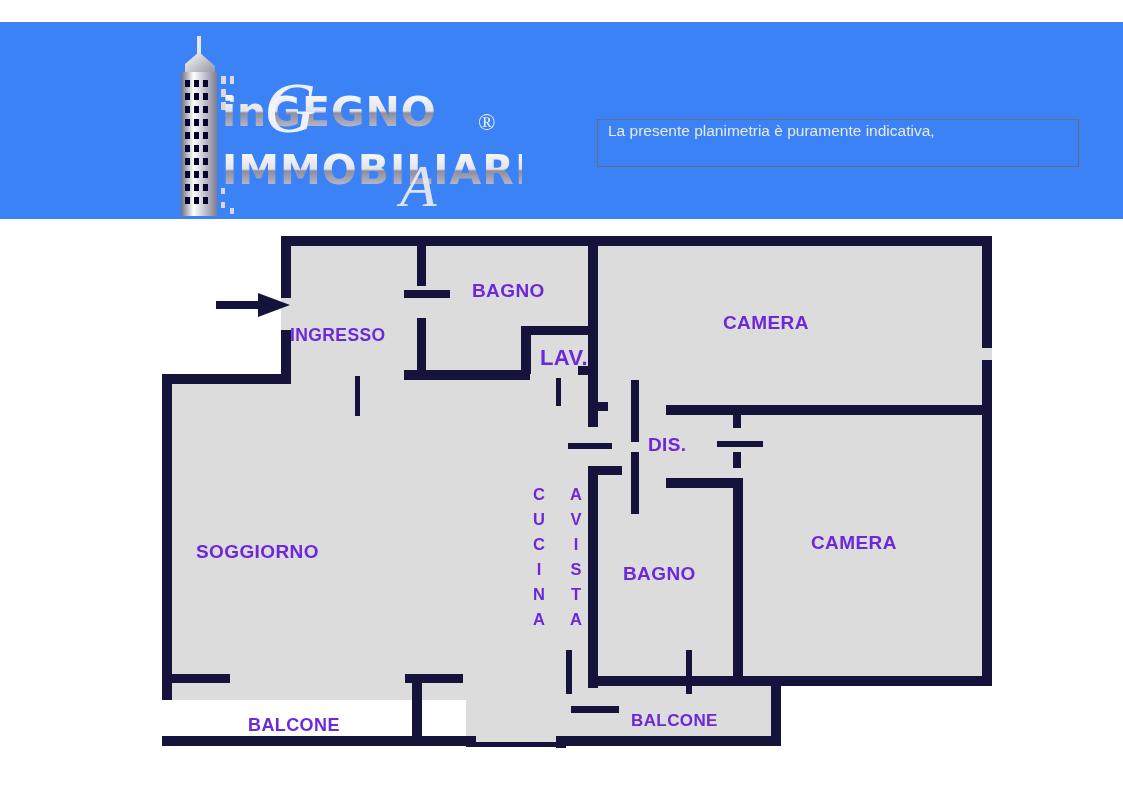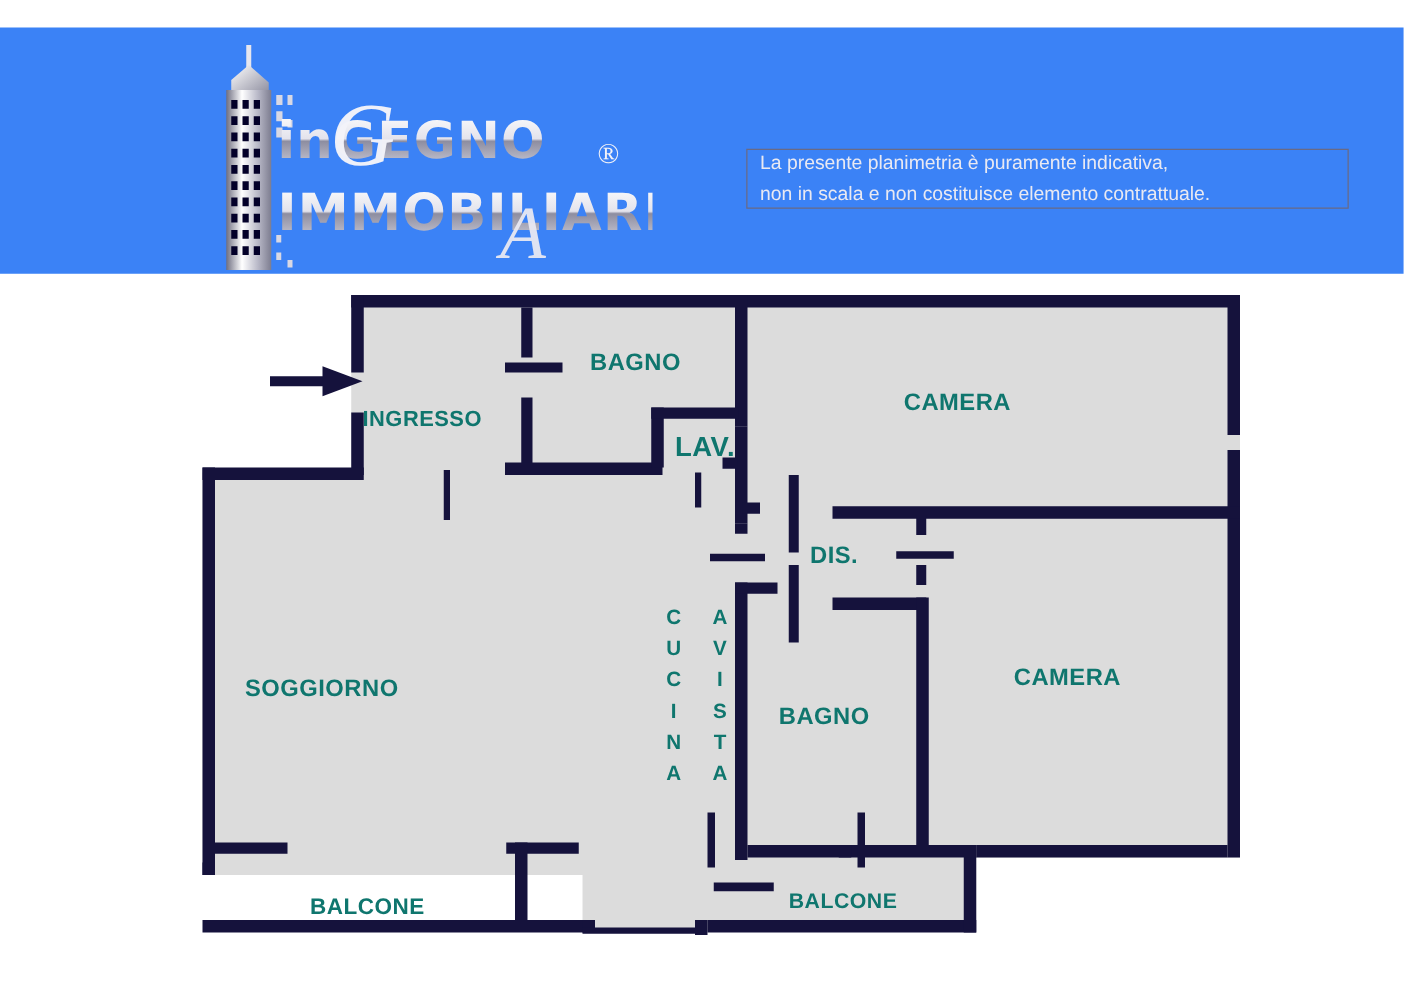--- a/index.html
+++ b/index.html
@@ -77,21 +77,21 @@
     position: absolute;
     left: 0;
     top: 0;
     width: 1123px;
     height: 794px;
   }
   .rlabel {
     position: absolute;
     font-family: "Liberation Sans", sans-serif;
     font-weight: bold;
-    color: #0f766e;
+    color: #6d28d9;
     white-space: pre;
     letter-spacing: 0.4px;
   }
   .rlabel.vert {
     line-height: 25px;
     text-align: center;
   }
 </style>
 </head>
 <body>
@@ -177,21 +177,20 @@
 
     <text x="42" y="52" font-family="'Liberation Serif', serif" font-size="72" font-style="italic" fill="#f4f4fa" opacity="0.97">G</text>
 
     <text x="178" y="126" font-family="'Liberation Serif', serif" font-size="60" font-style="italic" fill="#e8e8f2" opacity="0.95">A</text>
   </svg>
 
   <div id="logo-reg">®</div>
 
   <div id="disclaimer-box">
     <div class="disclaimer-line">La presente planimetria è puramente indicativa,</div>
-    <div class="disclaimer-line">non in scala e non costituisce elemento contrattuale.</div>
   </div>
 </div>
 
 <svg id="floorplan" viewBox="0 0 1123 794">
 
   <g fill="#dcdcdc">
 
     <path d="M 281,238 L 992,238 L 992,686 L 781,686 L 781,745 L 466,745
              L 466,700 L 162,700 L 162,378 L 281,378 Z"></path>
   </g>

